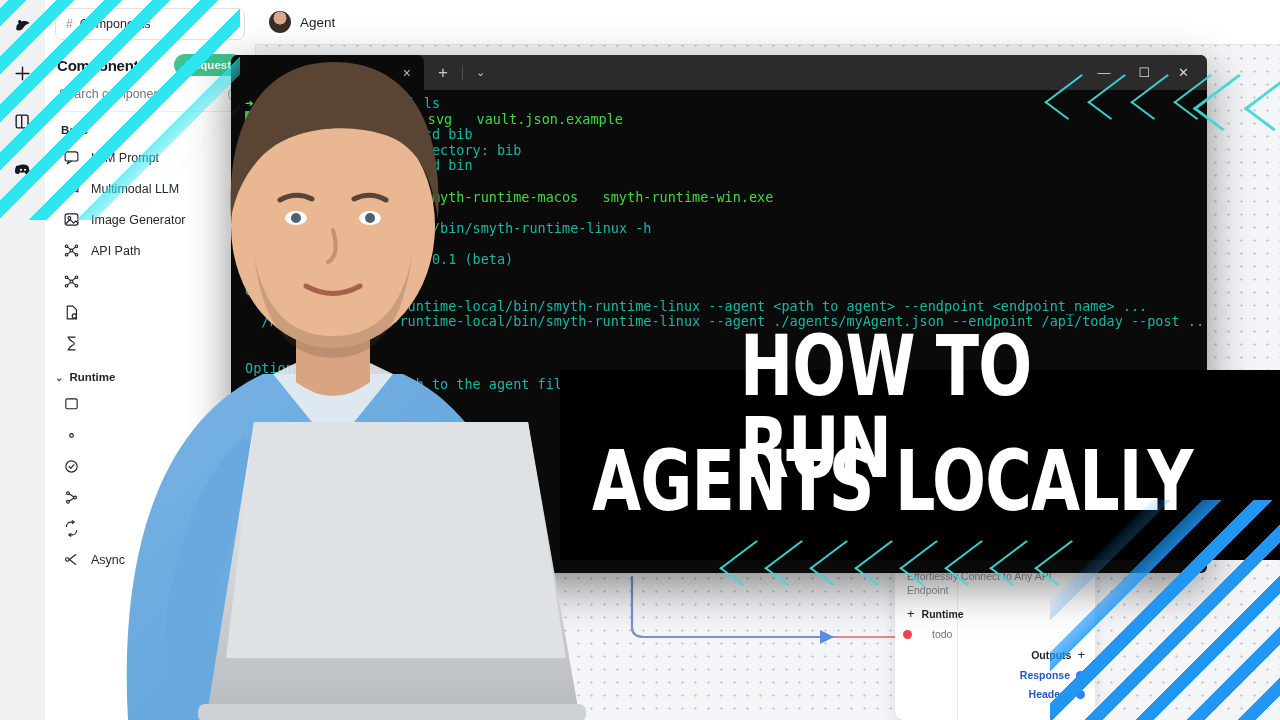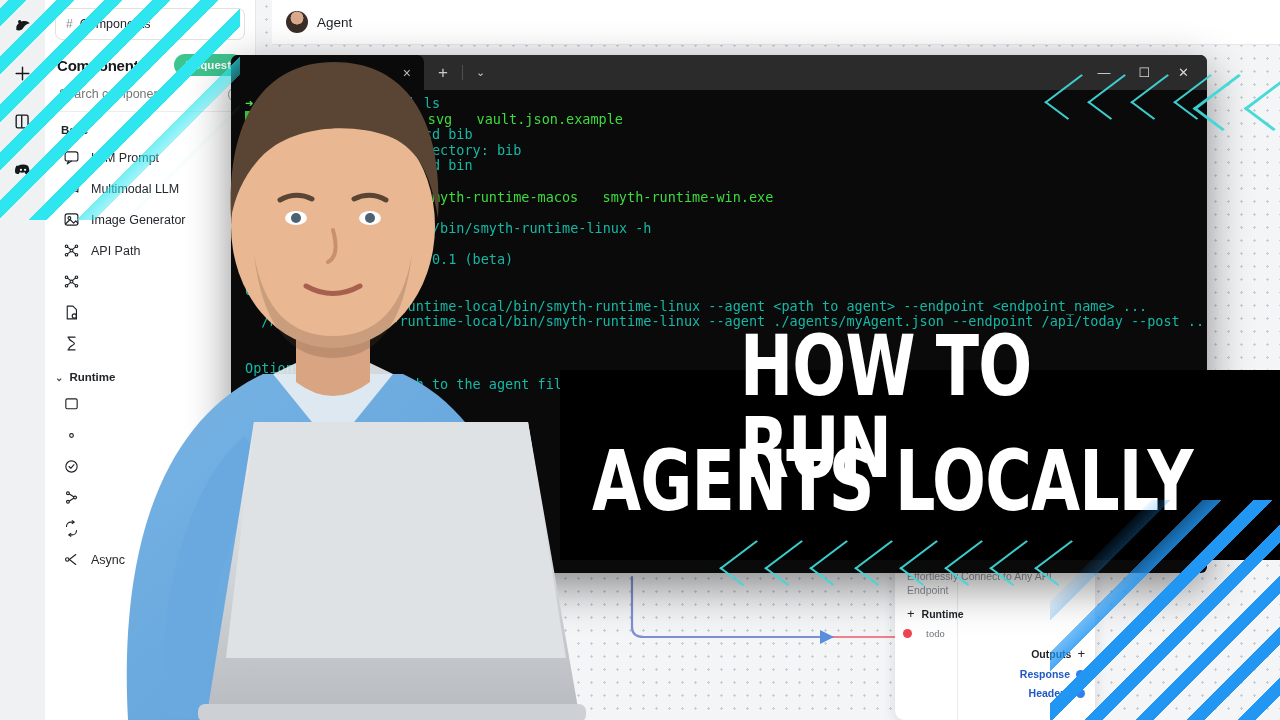--- a/index.html
+++ b/index.html
@@ -62,34 +62,34 @@
   .mag:after{content:"";position:absolute;right:-4px;bottom:-3px;width:5px;height:1.6px;
     background:#9aa0a8;transform:rotate(45deg);}
   .grp{font-size:11.5px;font-weight:700;color:#22252a;padding:12px 12px 6px 16px;}
   .grp.collapsible{display:flex;align-items:center;gap:6px;padding-left:10px;}
   .grp .caret{font-size:10px;color:#4a4e55;}
   .citem{display:flex;align-items:center;gap:11px;padding:7px 12px 7px 18px;
     font-size:12.5px;color:#25282d;}
   .citem .ci{width:17px;height:17px;flex:0 0 17px;color:#1e2126;display:flex;align-items:center;justify-content:center;}
 
   
-  .appbar{position:absolute;left:272px;top:0;right:0;height:44px;background:#fff;
+  .appbar{position:absolute;left:255px;top:0;right:0;height:44px;background:#fff;
     border-bottom:1px solid #e6e8eb;display:flex;align-items:center;gap:9px;padding-left:14px;}
   .avatar{width:22px;height:22px;border-radius:50%;
     background:radial-gradient(circle at 50% 32%,#d8a98c 0 34%,#3a2d28 36% 100%);}
   .appbar-title{font-size:13.5px;color:#1c1f24;font-weight:500;}
 
   
   .node{position:absolute;left:895px;top:560px;width:200px;height:160px;background:#fff;
     border-radius:9px;box-shadow:0 3px 14px rgba(20,25,40,.13);font-size:11px;}
   .node-sub{padding:9px 12px 0 12px;color:#8d939b;font-size:10.5px;line-height:1.35;}
   .node-row{display:flex;align-items:center;gap:7px;padding:9px 12px 0 12px;
     font-weight:700;color:#1e2126;font-size:10.5px;}
   .plus{color:#22252a;font-weight:400;font-size:13px;}
-  .port{display:flex;align-items:center;gap:14px;padding:7px 12px 0 8px;font-family:Liberation Serif, serif;}
+  .port{display:flex;align-items:center;gap:20px;padding:7px 12px 0 8px;}
   .dot{width:9px;height:9px;border-radius:50%;}
   .dot.red{background:#ef4351;}
   .dot.blue{background:#2f80ed;}
   .port .lbl{color:#6b7079;font-size:10.5px;}
   .node-out{display:flex;align-items:center;justify-content:flex-end;gap:6px;
     padding:7px 10px 0 12px;}
   .node-out .lbl{color:#1d58c4;font-weight:700;font-size:10.5px;}
   .node-out.head{color:#1e2126;font-weight:700;font-size:10.5px;}
   .node-divider{position:absolute;left:62px;top:22px;bottom:0;width:1px;background:#e8eaed;}
 

